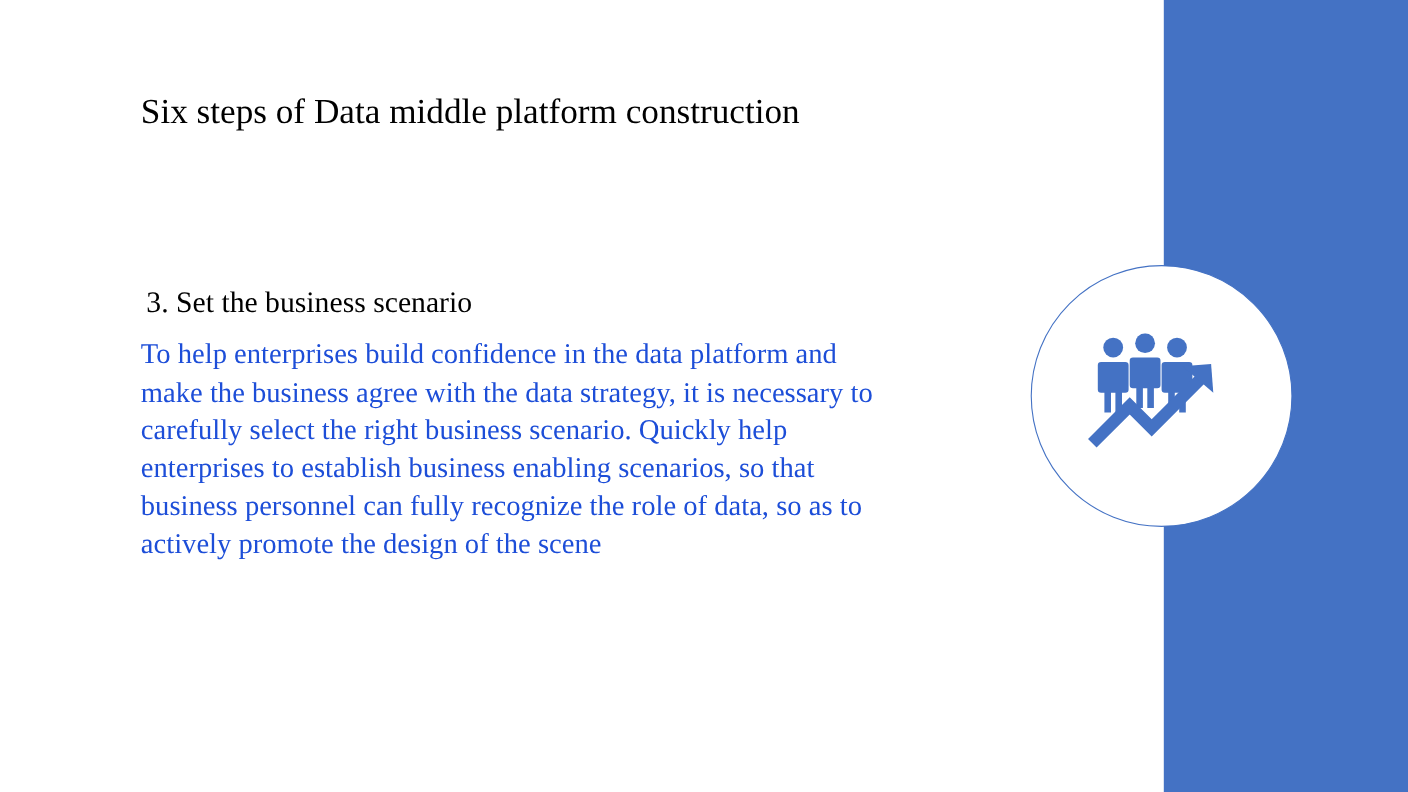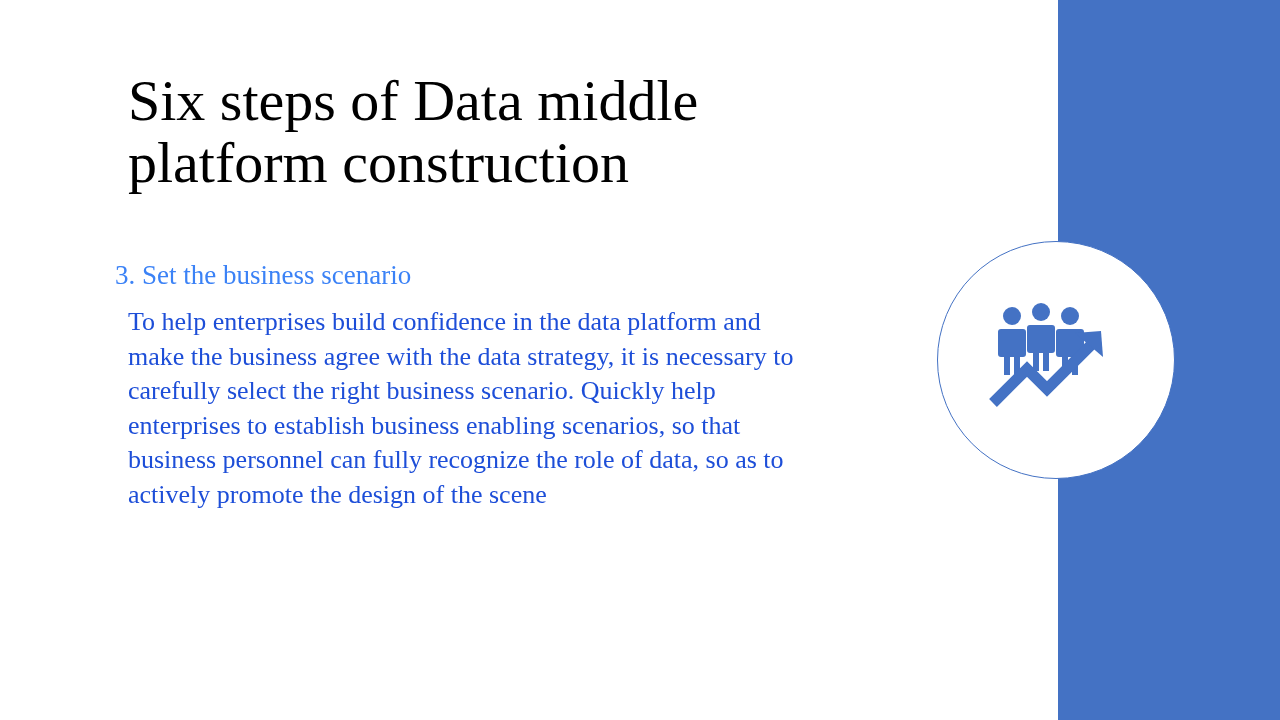--- a/index.html
+++ b/index.html
@@ -50,33 +50,33 @@
     left: 52px;
     top: 62px;
     width: 136px;
     height: 110px;
   }
   .title {
     position: absolute;
     left: 128px;
     top: 70px;
     width: 760px;
-    font-size: 58px;
+    font-size: 32px;
     line-height: 62px;
     color: #000000;
     letter-spacing: 0px;
   }
   .subhead {
     position: absolute;
-    left: 115px;
+    left: 133px;
     top: 256px;
     width: 700px;
     font-size: 27px;
     line-height: 38px;
-    color: #3b82f6;
+    color: #000000;
   }
   .body-text {
     position: absolute;
     left: 128px;
     top: 305px;
     width: 670px;
     font-size: 26px;
     line-height: 34.5px;
     color: #1d4ed8;
     text-align: left;

